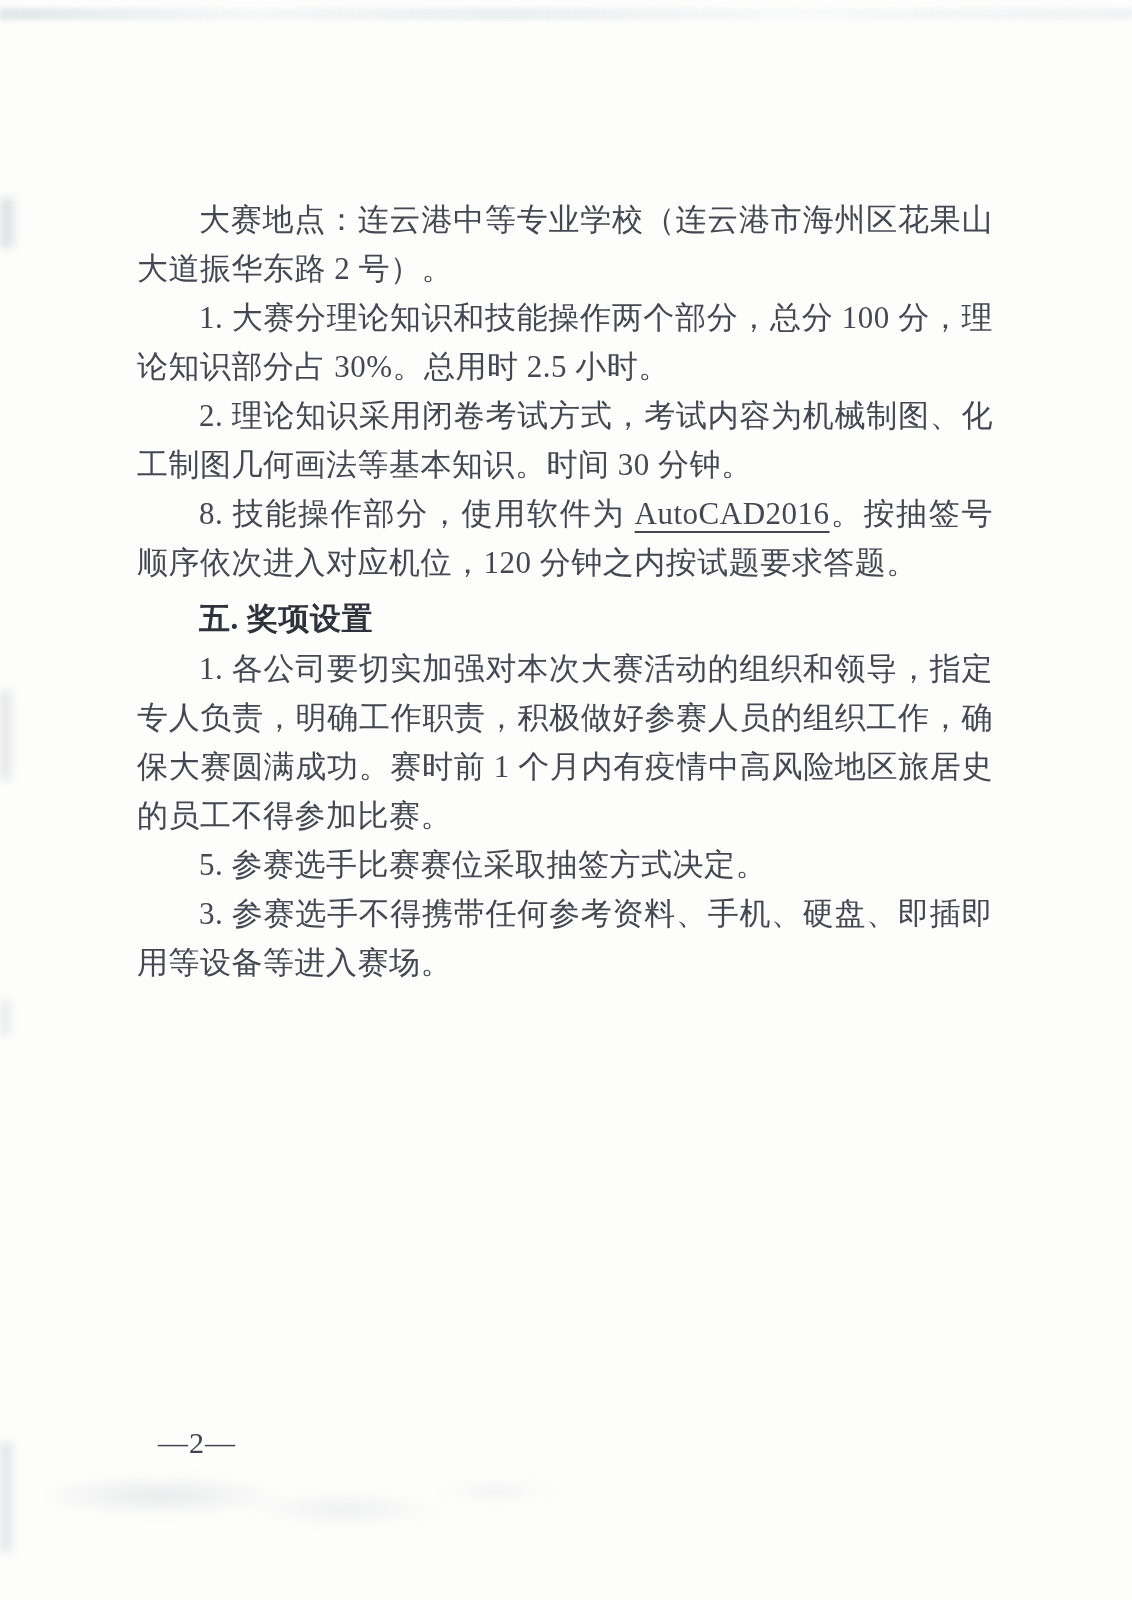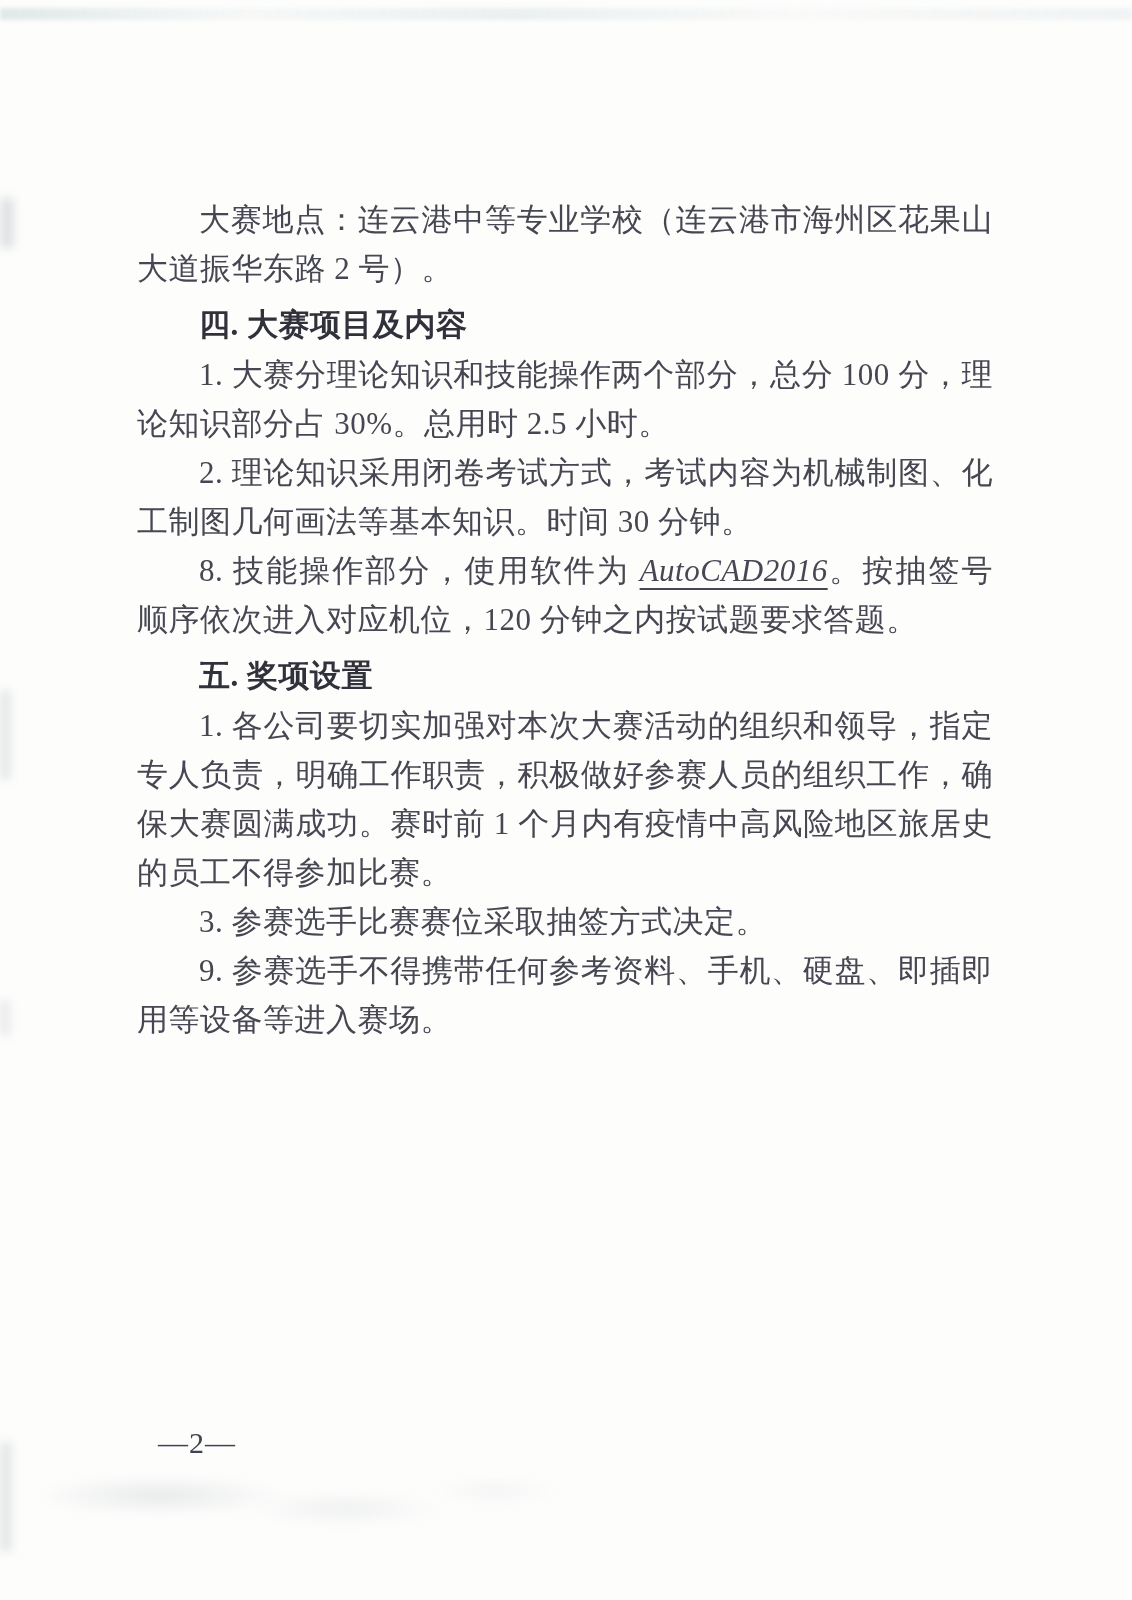--- a/index.html
+++ b/index.html
@@ -65,21 +65,20 @@
     font-weight: bold;
     color: #31313b;
     margin-top: 7px;
     margin-bottom: 1px;
     text-align: left;
   }
   .u-text {
     text-decoration: underline;
     text-underline-offset: 7px;
     text-decoration-thickness: 1.5px;
-    font-style: italic;
   }
   .page-number {
     position: absolute;
     left: 158px;
     top: 1426px;
     font-size: 30px;
     letter-spacing: 1px;
     color: #3e4450;
   }
 </style>
@@ -92,36 +91,35 @@
   <div class="noise noise-bottom-left"></div>
   <div class="noise noise-left-a"></div>
   <div class="noise noise-left-b"></div>
   <div class="noise noise-left-c"></div>
   <div class="noise noise-left-d"></div>
 
   <main class="textblock">
 
     <p class="body-para">大赛地点：连云港中等专业学校（连云港市海州区花果山大道振华东路 2 号）。</p>
 
-    <h3 class="heading">四. 大赛项目及内容</h3>
 
     <p class="body-para">1. 大赛分理论知识和技能操作两个部分，总分 100 分，理论知识部分占 30%。总用时 2.5 小时。</p>
 
     <p class="body-para">2. 理论知识采用闭卷考试方式，考试内容为机械制图、化工制图几何画法等基本知识。时间 30 分钟。</p>
 
     <p class="body-para"><span>8. 技能操作部分，使用软件为 </span><span class="u-text">AutoCAD2016</span><span>。按抽签号顺序依次进入对应机位，120 分钟之内按试题要求答题。</span></p>
 
     <h3 class="heading">五. 奖项设置</h3>
 
 
 
     <p class="body-para">1. 各公司要切实加强对本次大赛活动的组织和领导，指定专人负责，明确工作职责，积极做好参赛人员的组织工作，确保大赛圆满成功。赛时前 1 个月内有疫情中高风险地区旅居史的员工不得参加比赛。</p>
 
-    <p class="body-para">3. 参赛选手比赛赛位采取抽签方式决定。</p>
+    <p class="body-para">5. 参赛选手比赛赛位采取抽签方式决定。</p>
 
 
-    <p class="body-para">9. 参赛选手不得携带任何参考资料、手机、硬盘、即插即用等设备等进入赛场。</p>
+    <p class="body-para">3. 参赛选手不得携带任何参考资料、手机、硬盘、即插即用等设备等进入赛场。</p>
 
   </main>
 
   <div class="page-number">—2—</div>
 
 </div>
 
 </body></html>

